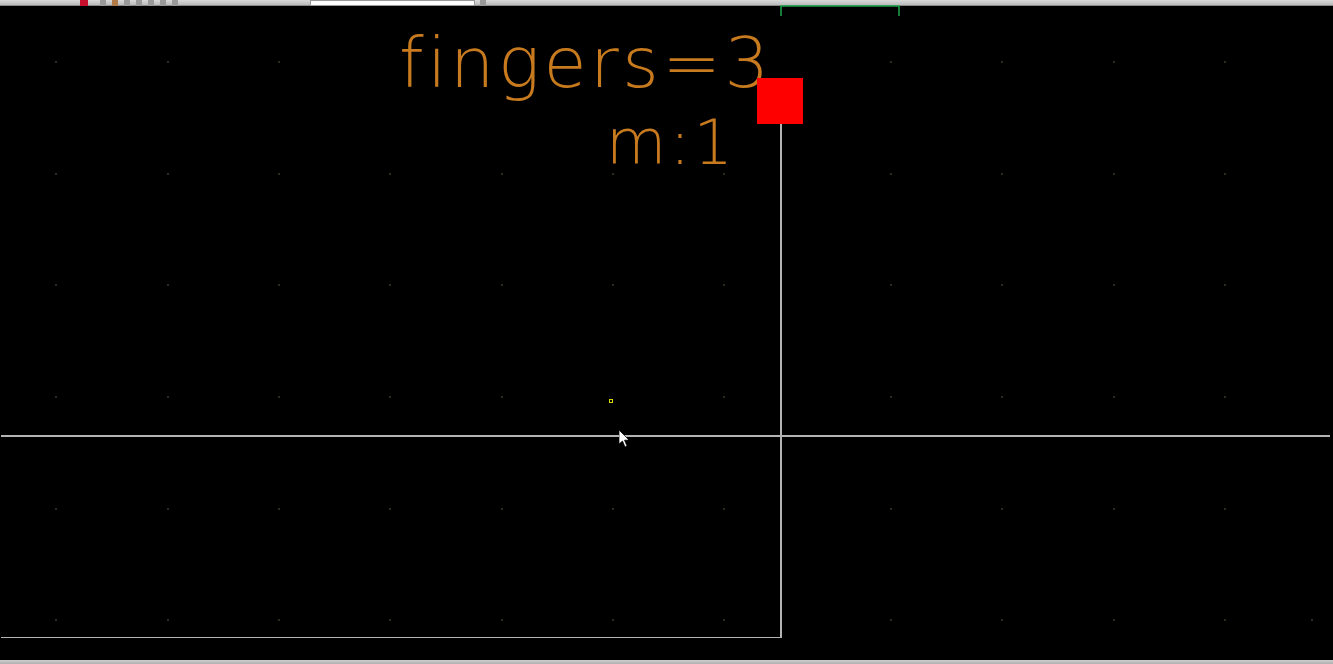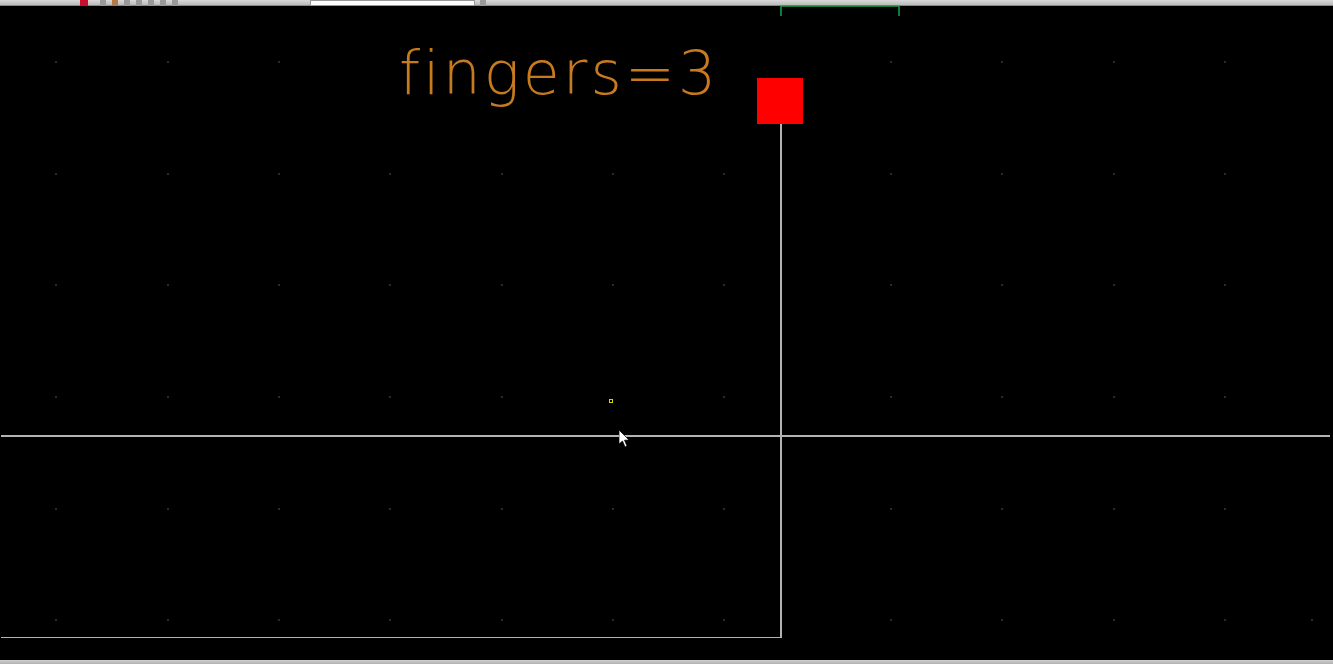--- a/index.html
+++ b/index.html
@@ -187,21 +187,22 @@
   <div class="dot" style="left:889px; top:613px;"></div>
   <div class="dot" style="left:1000px;top:613px;"></div>
   <div class="dot" style="left:1112px;top:613px;"></div>
   <div class="dot" style="left:1223px;top:613px;"></div>
   <div class="dot" style="left:1310px;top:613px;"></div>
 
   <svg style="position:absolute; left:780px; top:0; width:120px; height:20px; overflow:visible;">
     <polyline points="0,10 0,0 118,0 118,10" fill="none" stroke="#1aa24a" stroke-width="1.5"></polyline>
   </svg>
 
-  <div class="schem-text orange" style="left:398px; top:32px; font-size:60px;">fingers=3</div>
+  <div class="schem-text orange" style="left:398px; top:16px; font-size:70px;">fingers=3</div>
+  <div class="schem-text orange" style="left:605px; top:100px; font-size:62px;">m:1</div>
 
 
   <div class="red-pad" style="left:756px; top:72px; width:46px; height:46px;"></div>
 
   <div class="wire" style="left:779px; top:118px; width:2px; height:312px;"></div>
 
   <div class="wire" style="left:0; top:429px; width:1329px; height:2px;"></div>
 
   <div class="wire" style="left:779px; top:430px; width:2px; height:202px;"></div>
 

